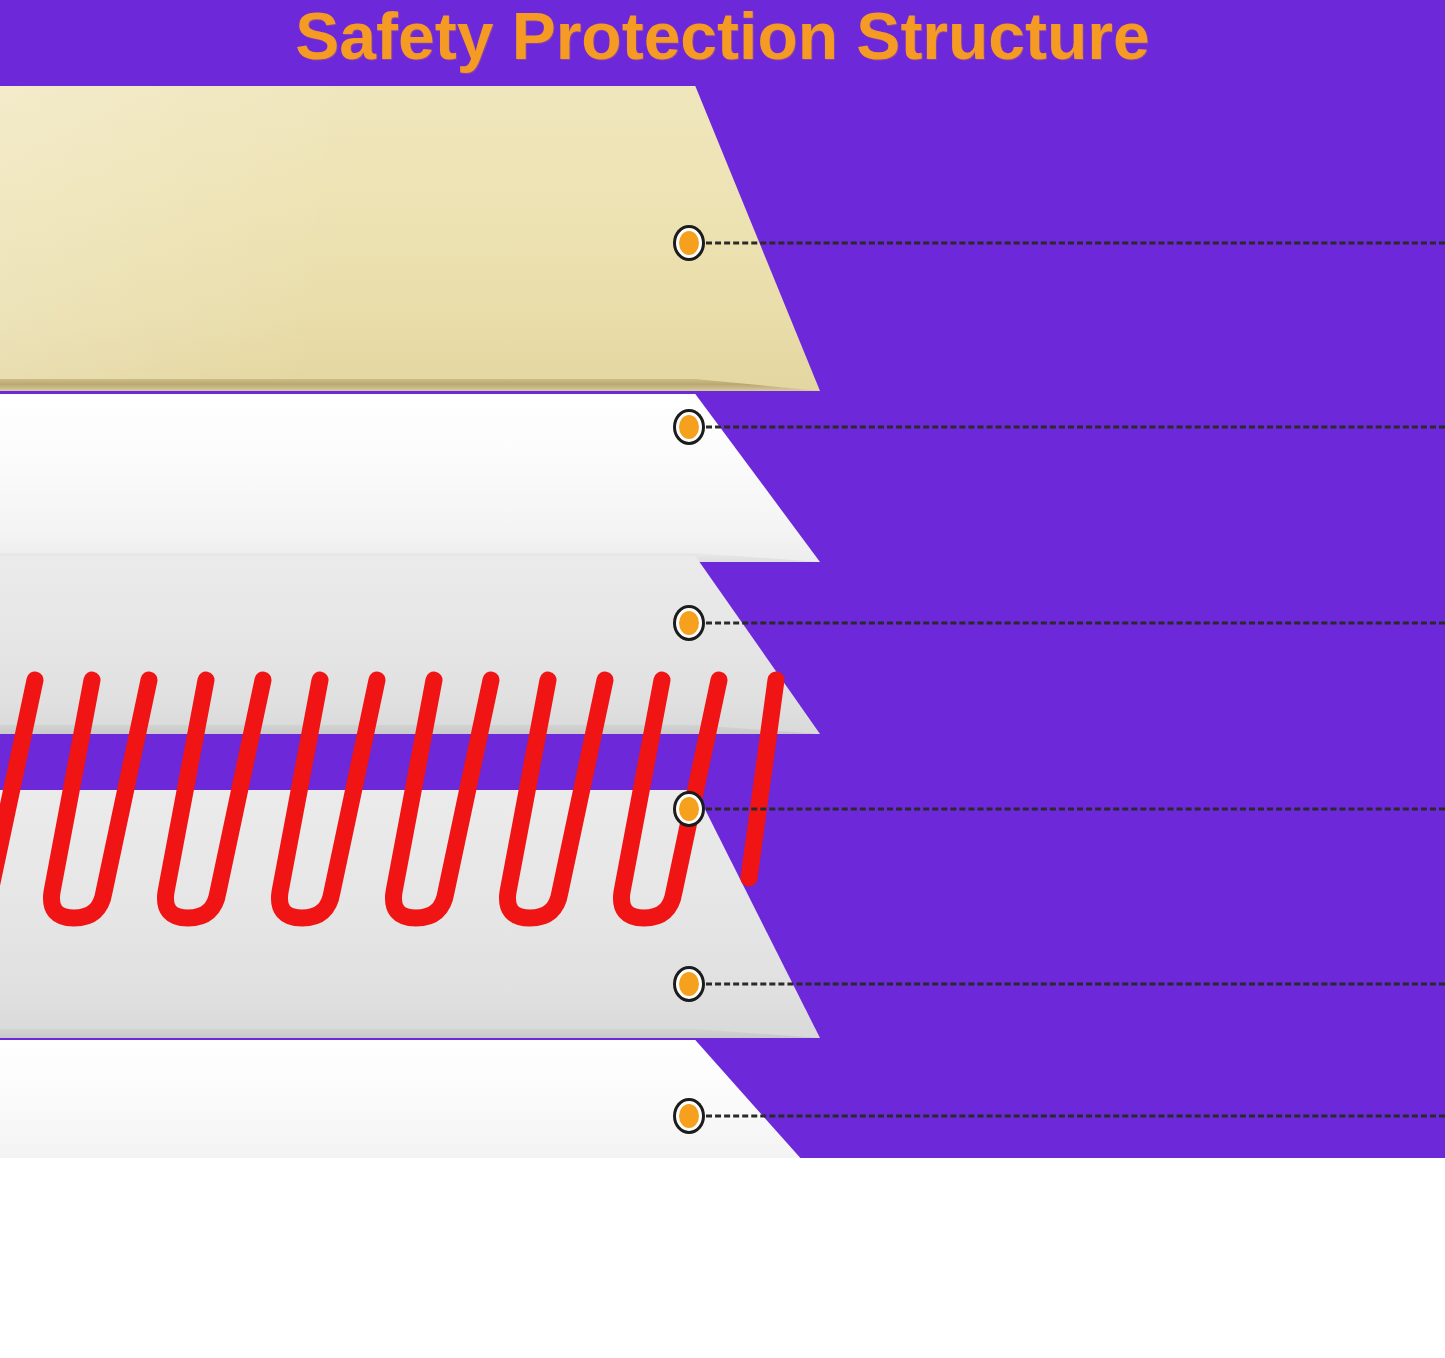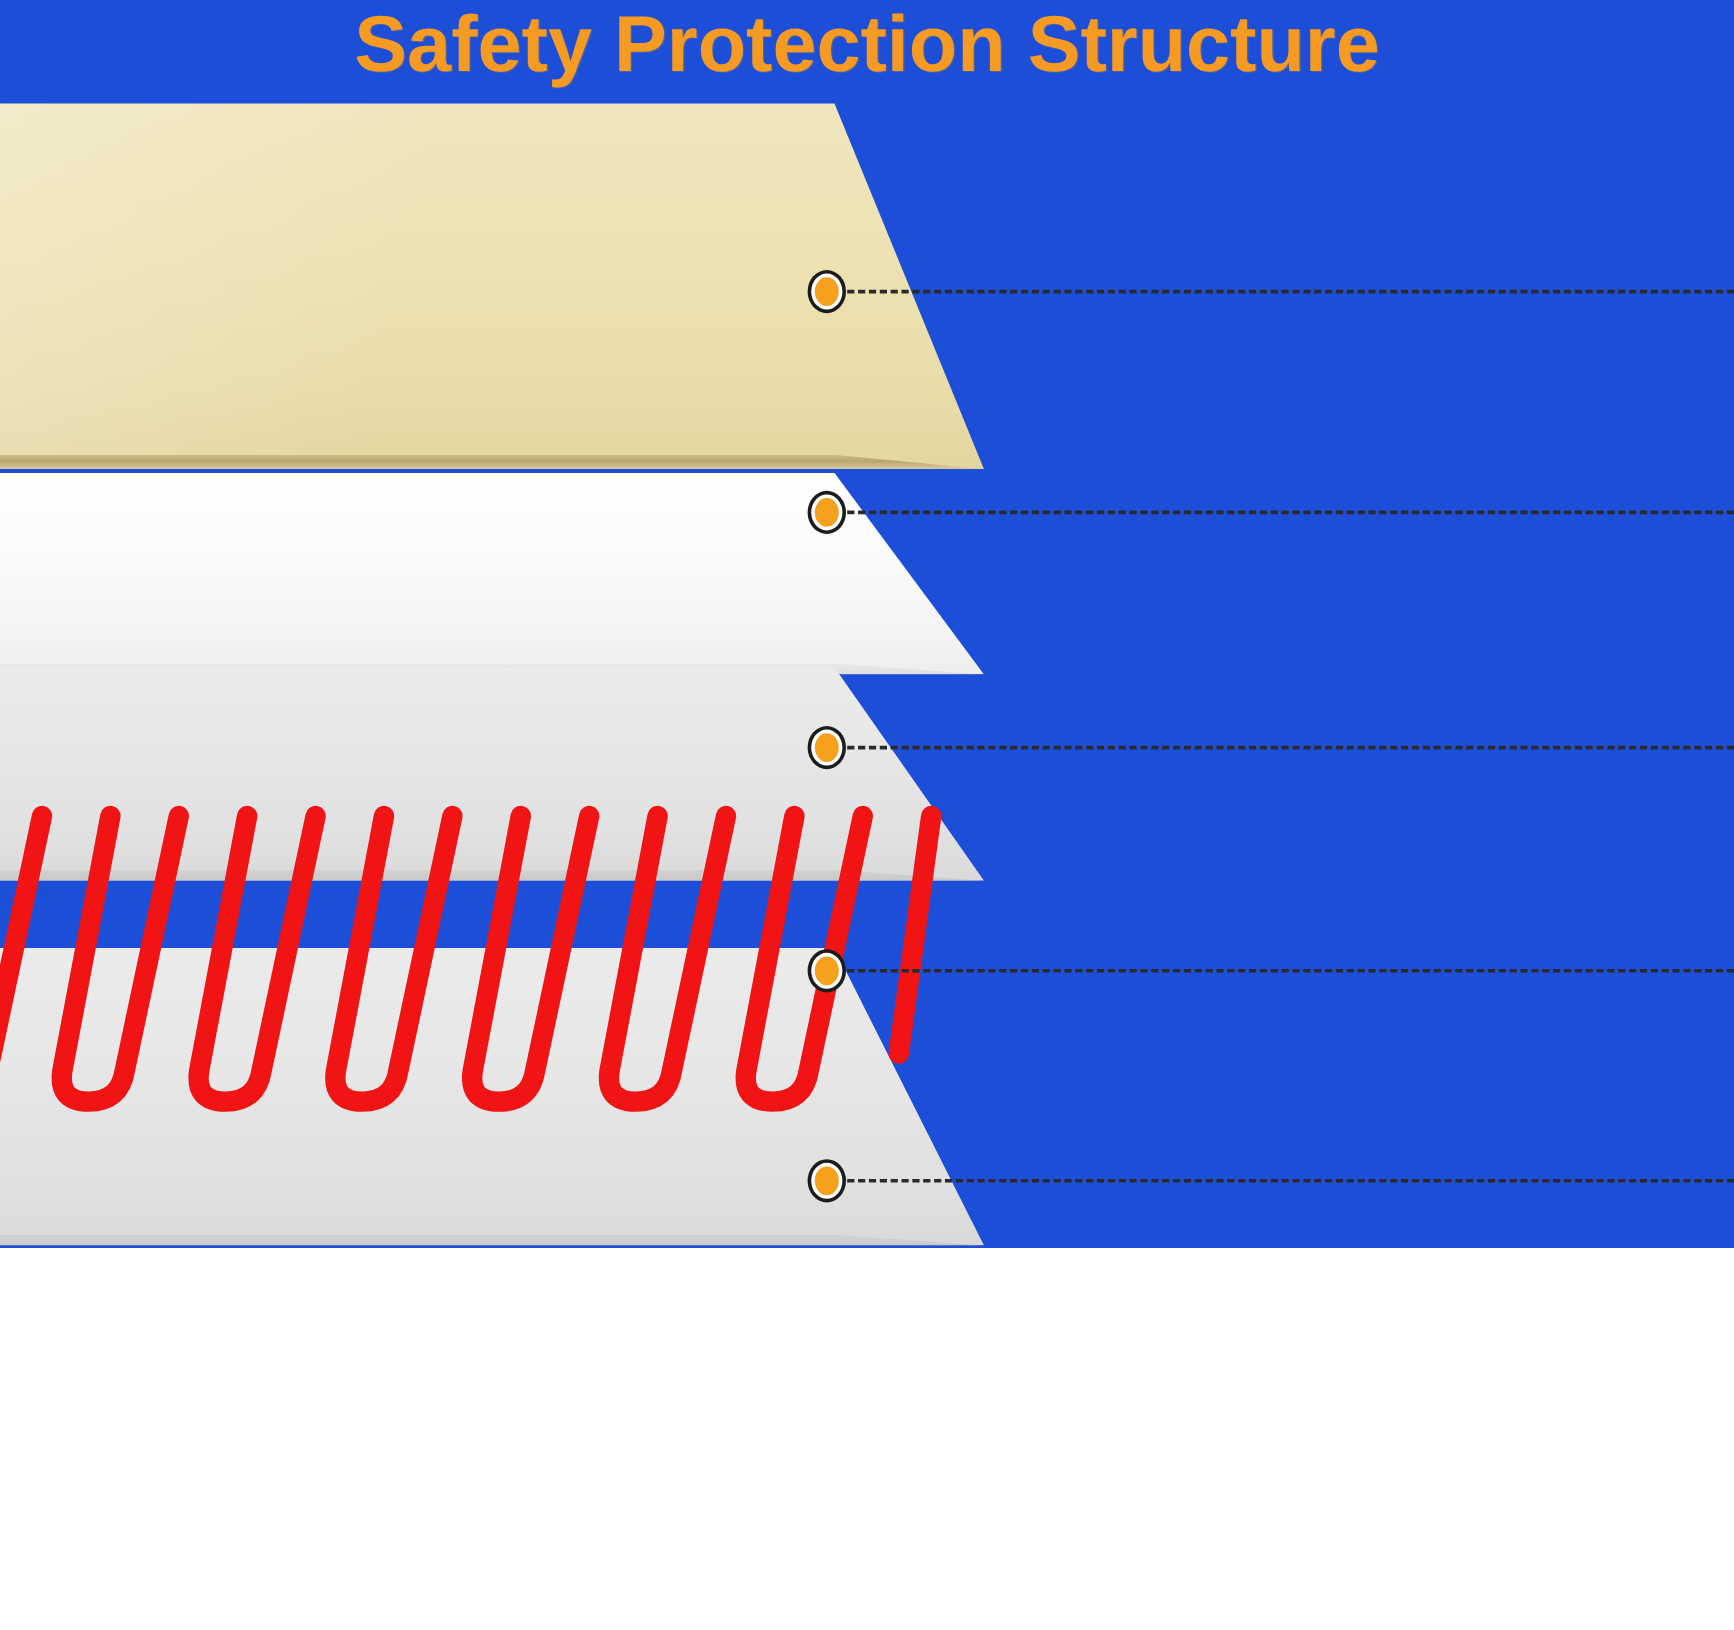--- a/index.html
+++ b/index.html
@@ -6,22 +6,22 @@
     margin: 0;
     padding: 0;
     background: #ffffff;
   }
   body {
     font-family: "Liberation Sans", sans-serif;
   }
   #root {
     position: relative;
     width: 1445px;
-    height: 1040px;
-    background: #1d4ed8;
+    height: 1158px;
+    background: #6d28d9;
     overflow: hidden;
   }
 
   
   #title {
     position: absolute;
     left: 0;
     top: -4px;
     width: 1445px;
     text-align: center;

